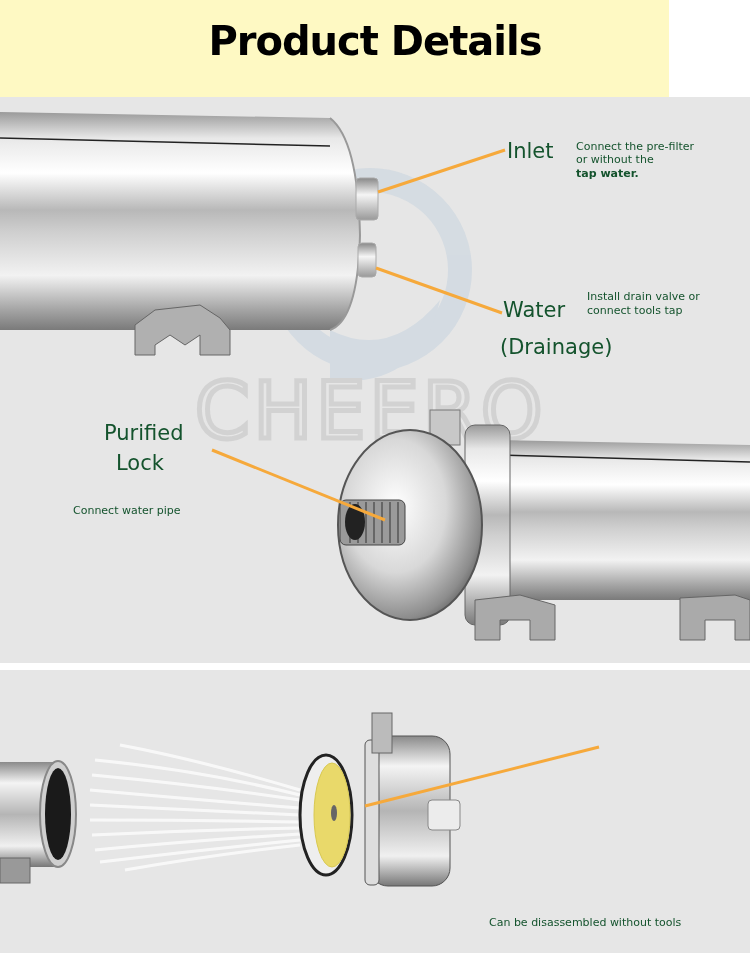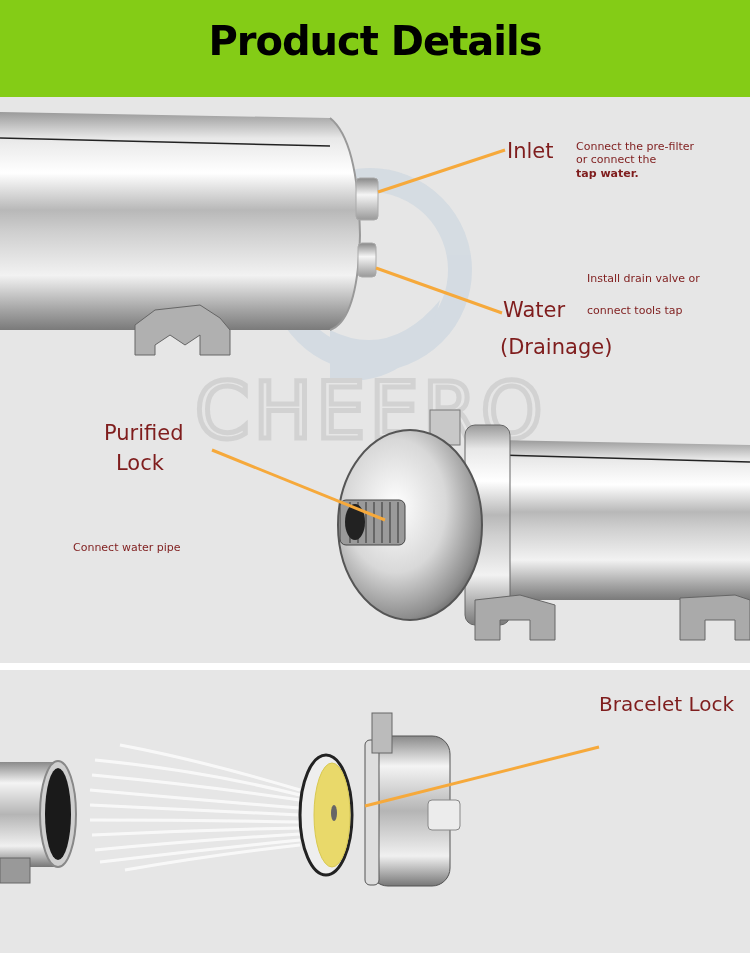--- a/index.html
+++ b/index.html
@@ -1,27 +1,27 @@
 <!DOCTYPE html>
 <html><head>
 <meta charset="utf-8">
 <style>
   * { margin:0; padding:0; box-sizing:border-box; }
   html, body { width:750px; height:953px; background:#ffffff; overflow:hidden; }
   body { font-family: "DejaVu Sans", "Liberation Sans", sans-serif; color:#111; position:relative; }
 
-  .header { position:absolute; left:0; top:0; width:750px; height:97px; background:#84cc16; }
+  .header { position:absolute; left:0; top:0; width:669px; height:97px; background:#fef9c3; }
   .page-title { position:absolute; left:0; top:18px; width:750px; text-align:center;
     font-family:"DejaVu Sans", sans-serif; font-weight:bold; font-size:40px; letter-spacing:-1px; color:#000; }
 
   .panel { position:absolute; left:0; width:750px; background:#e6e6e6; overflow:hidden; }
   .panel-1 { top:97px; height:566px; }
   .panel-2 { top:670px; height:283px; }
 
-  .label { position:absolute; color:#7f1d1d; font-family:"DejaVu Sans", sans-serif; }
+  .label { position:absolute; color:#14532d; font-family:"DejaVu Sans", sans-serif; }
   .big { font-size:21px; line-height:24px; }
   .small { font-size:11px; line-height:13px; }
 
   svg { position:absolute; left:0; top:0; }
 </style>
 </head>
 <body>
 
 <div class="header">
   <div class="page-title">Product Details</div>
@@ -94,31 +94,31 @@
 
     <g stroke="#f6a93b" stroke-width="3" fill="none">
       <line x1="378" y1="192" x2="505" y2="150"></line>
       <line x1="376" y1="268" x2="502" y2="313"></line>
       <line x1="212" y1="450" x2="385" y2="520"></line>
     </g>
   </svg>
 
   <div class="label big" style="left:507px;top:42px;">Inlet</div>
   <div class="label small" style="left:576px;top:43px;">Connect the pre-filter</div>
-  <div class="label small" style="left:576px;top:56px;">or connect the</div>
+  <div class="label small" style="left:576px;top:56px;">or without the</div>
   <div class="label small" style="left:576px;top:70px;font-weight:bold;">tap water.</div>
 
   <div class="label big" style="left:503px;top:201px;">Water</div>
   <div class="label big" style="left:500px;top:220px;margin-top:18px;">(Drainage)</div>
-  <div class="label small" style="left:587px;top:175px;">Install drain valve or</div>
+  <div class="label small" style="left:587px;top:193px;">Install drain valve or</div>
   <div class="label small" style="left:587px;top:207px;">connect tools tap</div>
 
   <div class="label big" style="left:104px;top:324px;">Purified</div>
   <div class="label big" style="left:116px;top:354px;">Lock</div>
-  <div class="label small" style="left:73px;top:407px;margin-top:37px;">Connect water pipe</div>
+  <div class="label small" style="left:73px;top:407px;">Connect water pipe</div>
 </div>
 
 <div class="panel panel-2">
   <svg width="750" height="283" viewBox="0 670 750 283">
     <defs>
       <linearGradient id="steelV2" x1="0" y1="0" x2="0" y2="1">
         <stop offset="0" stop-color="#8a8a8a"></stop>
         <stop offset="0.2" stop-color="#f4f4f4"></stop>
         <stop offset="0.5" stop-color="#b5b5b5"></stop>
         <stop offset="0.8" stop-color="#f0f0f0"></stop>
@@ -154,14 +154,14 @@
 
     <g>
       <rect x="370" y="736" width="80" height="150" rx="18" fill="url(#steelV2)" stroke="#555"></rect>
       <rect x="365" y="740" width="14" height="145" rx="5" fill="#ddd" stroke="#555"></rect>
       <rect x="372" y="713" width="20" height="40" fill="#bbb" stroke="#666"></rect>
       <rect x="428" y="800" width="32" height="30" rx="4" fill="#ececec" stroke="#888"></rect>
     </g>
     <line x1="365" y1="806" x2="599" y2="747" stroke="#f6a93b" stroke-width="3"></line>
   </svg>
 
-  <div class="label big" style="left:599px;top:22px;font-size:20px;">Bracelet Lock</div>
+  <div class="label small" style="left:489px;top:246px;">Can be disassembled without tools</div>
 </div>
 
 </body></html>

